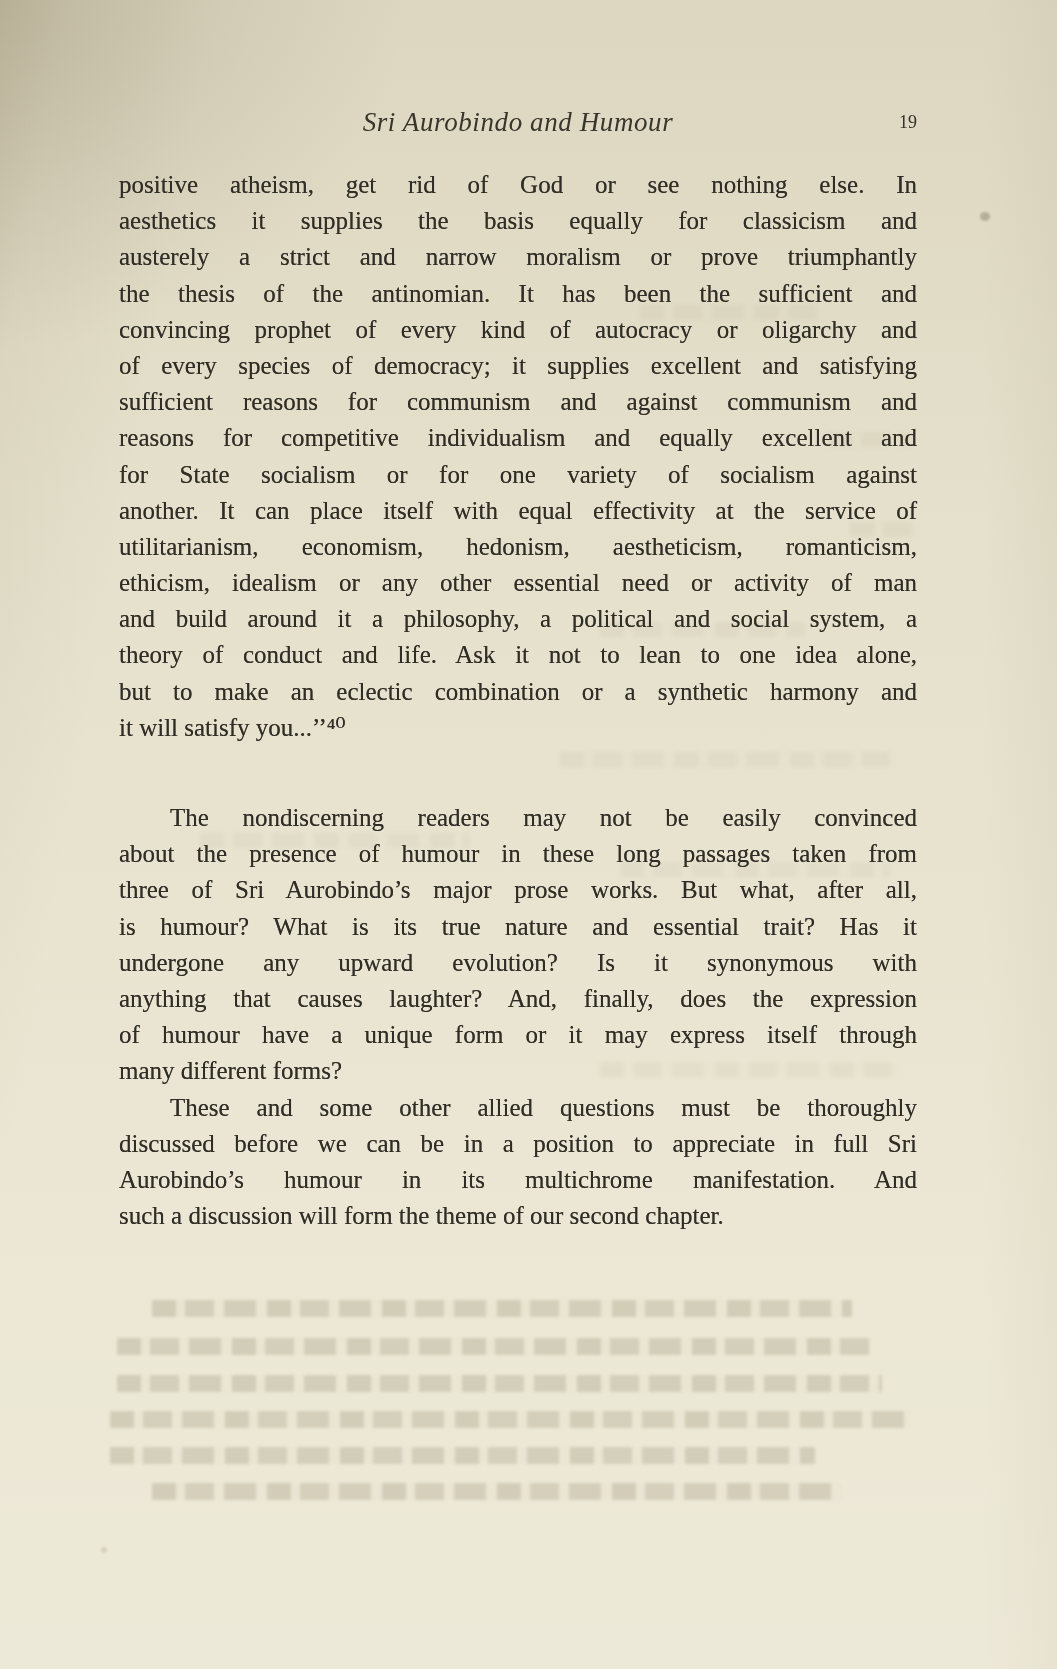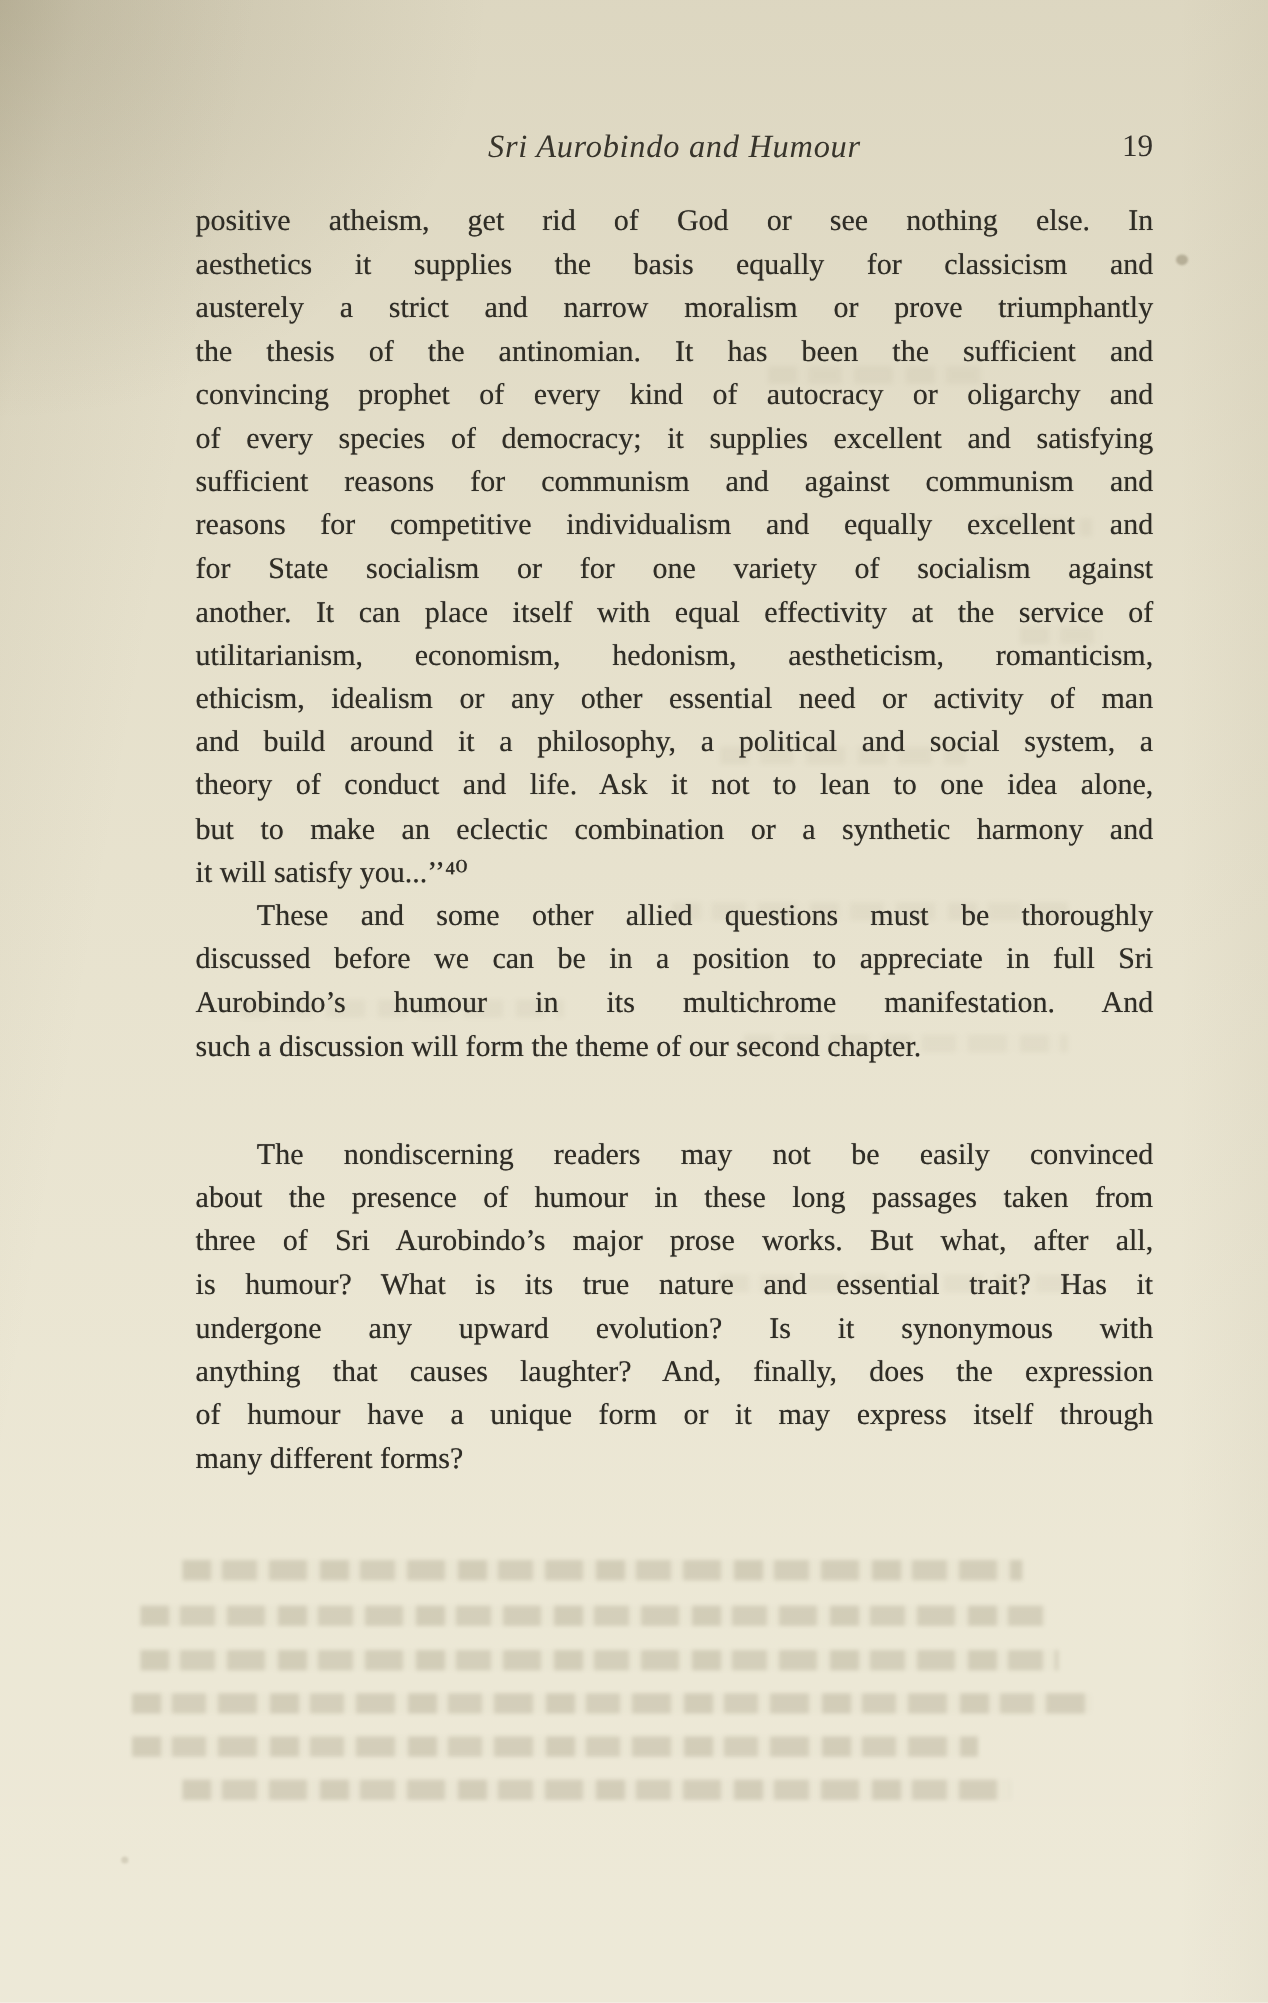--- a/index.html
+++ b/index.html
@@ -18,39 +18,38 @@
     position: absolute; inset: 0; pointer-events: none;
     background:
       radial-gradient(55% 30% at 0% 0%, rgba(110,100,70,0.22), rgba(110,100,70,0) 70%),
       linear-gradient(100deg, rgba(130,120,88,0.20) 0%, rgba(130,120,88,0.08) 5%, rgba(130,120,88,0) 16%),
       linear-gradient(180deg, rgba(140,128,95,0.14) 0%, rgba(140,128,95,0.05) 30%, rgba(255,255,250,0.10) 78%, rgba(255,255,250,0.16) 100%),
       linear-gradient(270deg, rgba(135,125,95,0.07) 0%, rgba(135,125,95,0) 7%);
   }
   .content {
     position: absolute; left: 119px; top: 0; width: 798px;
     color: #2f2d26;
-    margin-left: 44px;
   }
   .running-header {
     position: relative;
     margin-top: 102px;
     height: 40px;
     font-size: 27px;
     line-height: 40px;
   }
   .header-title {
     text-align: center;
     font-style: italic;
     letter-spacing: 0.6px;
     color: #38352c;
   }
   .page-number {
     position: absolute; right: 0; top: 0;
     font-style: normal;
-    font-size: 26px;
+    font-size: 18px;
     color: #33302a;
   }
   .body-text {
     margin-top: 25px;
     font-size: 25px;
     text-shadow: 0 0 0.6px rgba(47,45,38,0.65);
   }
   .paragraph { position: relative; }
   .paragraph.gap { margin-top: 54px; }
   .paragraph.indent .line:first-child { text-indent: 51px; }
@@ -126,31 +125,31 @@
           <div class="line">reasons for competitive individualism and equally excellent and</div>
           <div class="line">for State socialism or for one variety of socialism against</div>
           <div class="line">another. It can place itself with equal effectivity at the service of</div>
           <div class="line">utilitarianism, economism, hedonism, aestheticism, romanticism,</div>
           <div class="line">ethicism, idealism or any other essential need or activity of man</div>
           <div class="line">and build around it a philosophy, a political and social system, a</div>
           <div class="line">theory of conduct and life. Ask it not to lean to one idea alone,</div>
           <div class="line">but to make an eclectic combination or a synthetic harmony and</div>
           <div class="line last">it will satisfy you...’’⁴⁰</div>
         </div>
-        <div class="paragraph indent">
-          <div class="line">These and some other allied questions must be thoroughly</div>
-          <div class="line">discussed before we can be in a position to appreciate in full Sri</div>
-          <div class="line">Aurobindo’s humour in its multichrome manifestation. And</div>
-          <div class="line last">such a discussion will form the theme of our second chapter.</div>
-        </div>
         <div class="paragraph indent gap">
           <div class="line">The nondiscerning readers may not be easily convinced</div>
           <div class="line">about the presence of humour in these long passages taken from</div>
           <div class="line">three of Sri Aurobindo’s major prose works. But what, after all,</div>
           <div class="line">is humour? What is its true nature and essential trait? Has it</div>
           <div class="line">undergone any upward evolution? Is it synonymous with</div>
           <div class="line">anything that causes laughter? And, finally, does the expression</div>
           <div class="line">of humour have a unique form or it may express itself through</div>
           <div class="line last">many different forms?</div>
         </div>
+        <div class="paragraph indent">
+          <div class="line">These and some other allied questions must be thoroughly</div>
+          <div class="line">discussed before we can be in a position to appreciate in full Sri</div>
+          <div class="line">Aurobindo’s humour in its multichrome manifestation. And</div>
+          <div class="line last">such a discussion will form the theme of our second chapter.</div>
+        </div>
       </div>
   </div>
 </div>
 
 </body></html>

